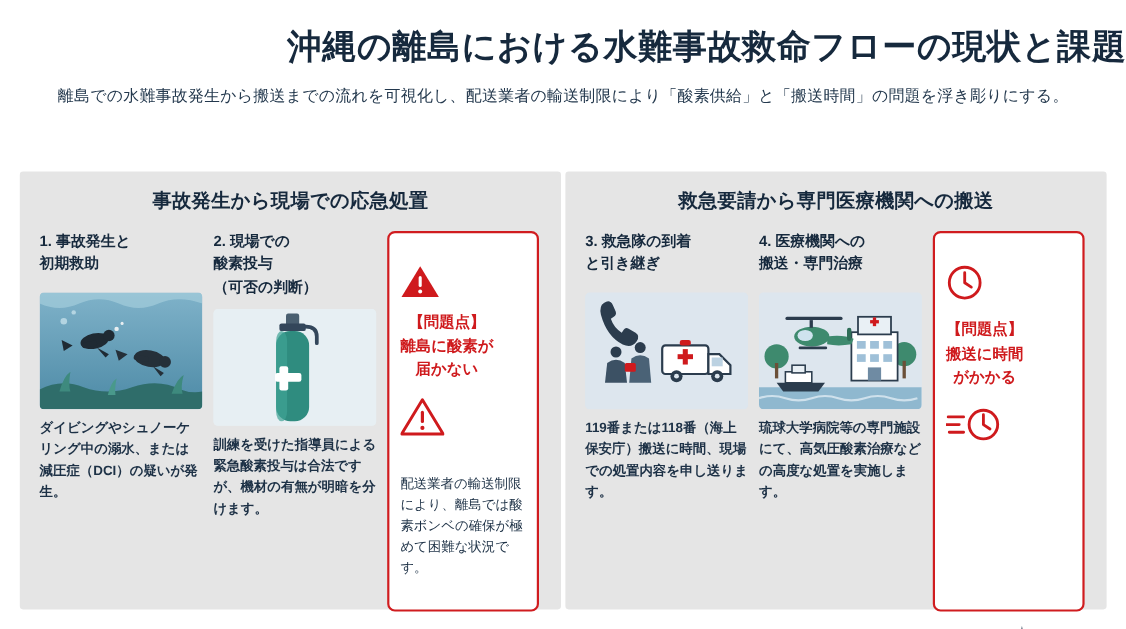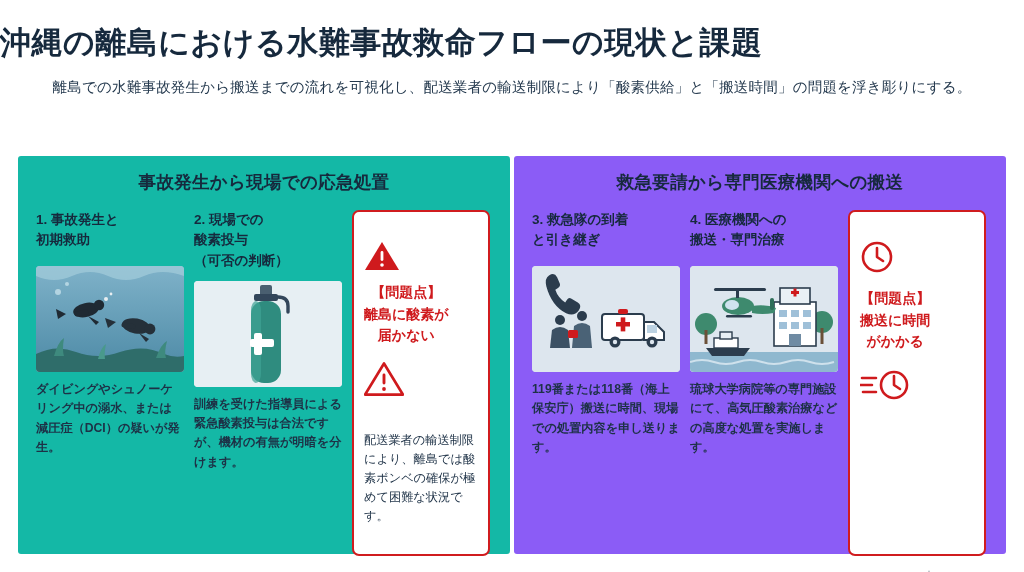--- a/index.html
+++ b/index.html
@@ -6,21 +6,21 @@
   html, body {
     width: 1024px; height: 572px;
     background: #ffffff;
     font-family: "Liberation Sans", sans-serif;
     color: #17283a;
     overflow: hidden;
   }
   .page { position: relative; width: 1024px; height: 572px; background: #fff; }
 
   .title {
-    text-align: left;
+    text-align: right;
     font-size: 31px;
     font-weight: bold;
     letter-spacing: 0.5px;
     color: #16293d;
     margin-top: 22px;
   }
   .subtitle {
     text-align: center;
     font-size: 14.5px;
     color: #23384d;
@@ -32,22 +32,22 @@
     position: absolute;
     left: 18px; top: 134px;
     width: 988px; height: 398px;
     display: flex;
     gap: 0;
   }
   .phase {
     position: relative;
     padding: 14px 10px 12px 10px;
   }
-  .phase-a { width: 492px; background: #14b8a6; border-radius: 3px; }
-  .phase-b { width: 492px; background: #8b5cf6; border-radius: 3px; margin-left: 4px; }
+  .phase-a { width: 492px; background: #e5e5e5; border-radius: 3px; }
+  .phase-b { width: 492px; background: #e5e5e5; border-radius: 3px; margin-left: 4px; }
 
   .phase-title {
     text-align: center;
     font-size: 17.5px;
     font-weight: bold;
     color: #16293d;
     margin-bottom: 16px;
     letter-spacing: 0.3px;
   }
 

